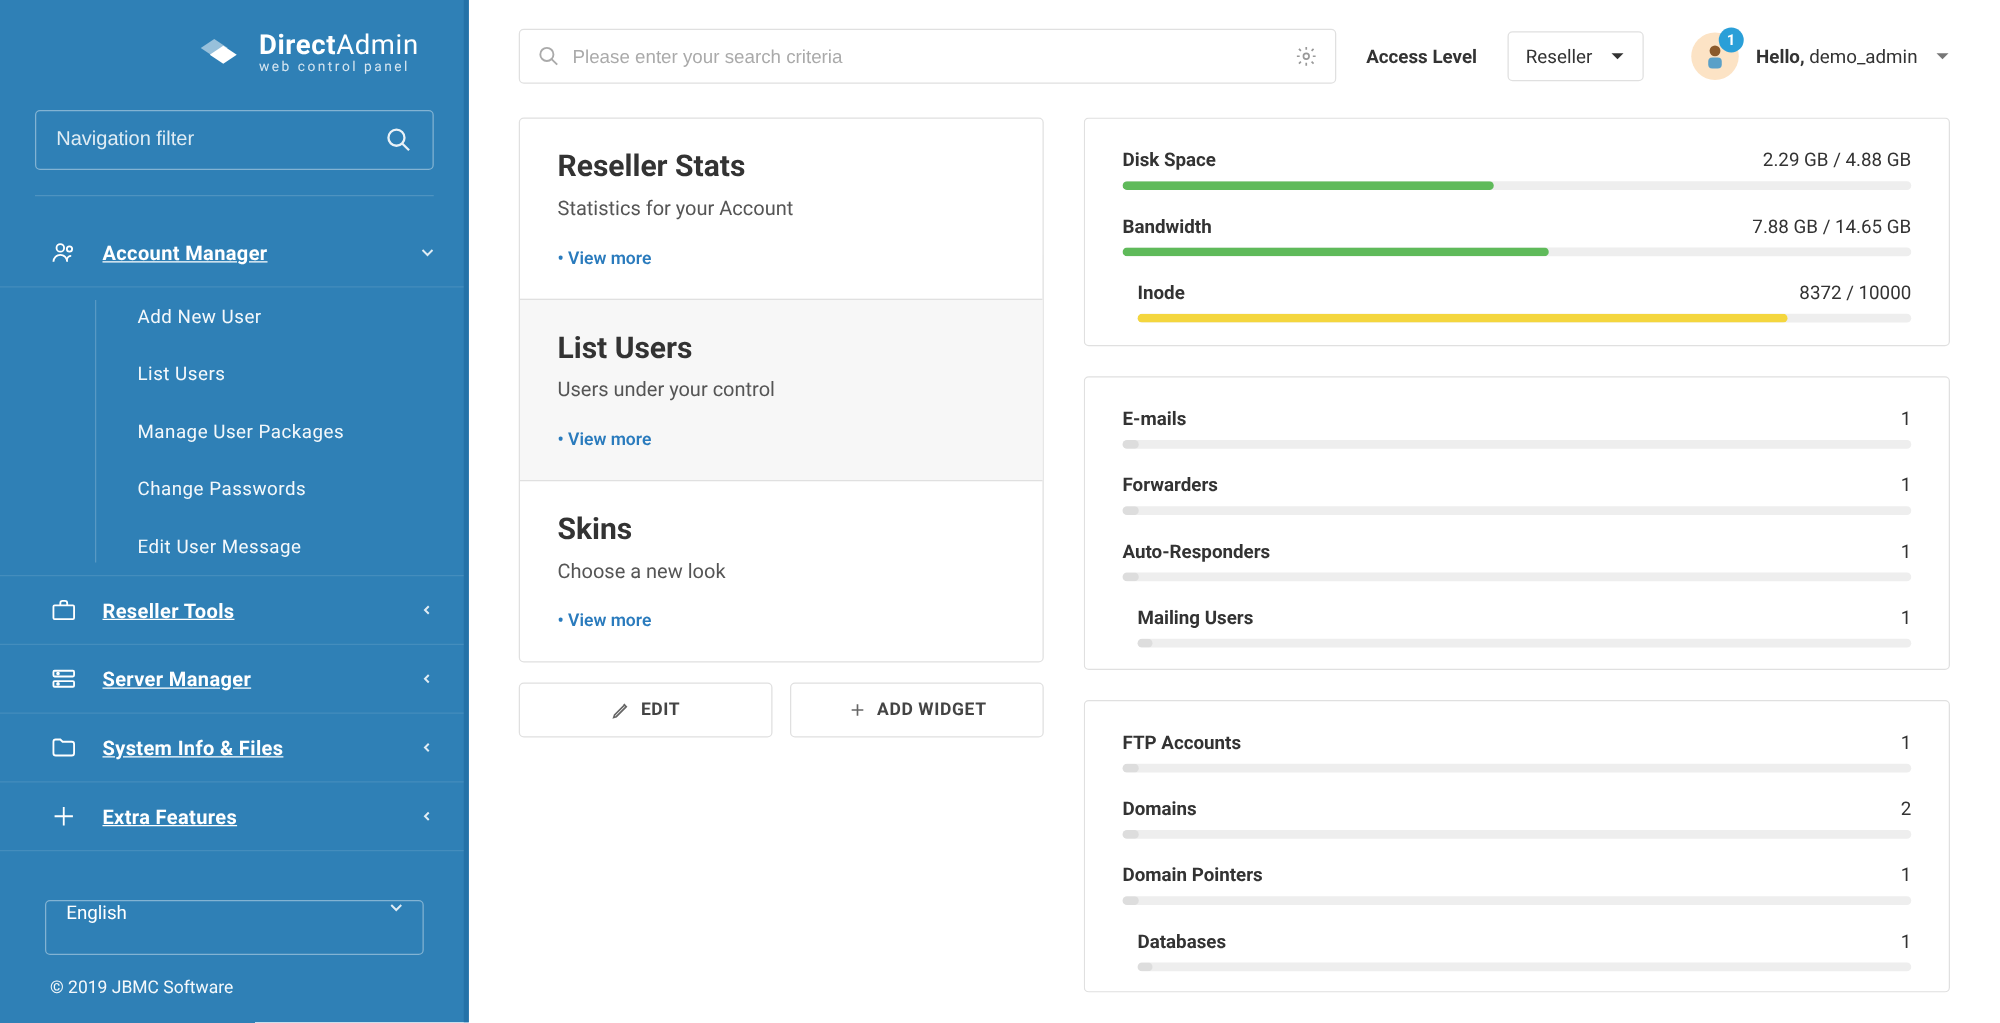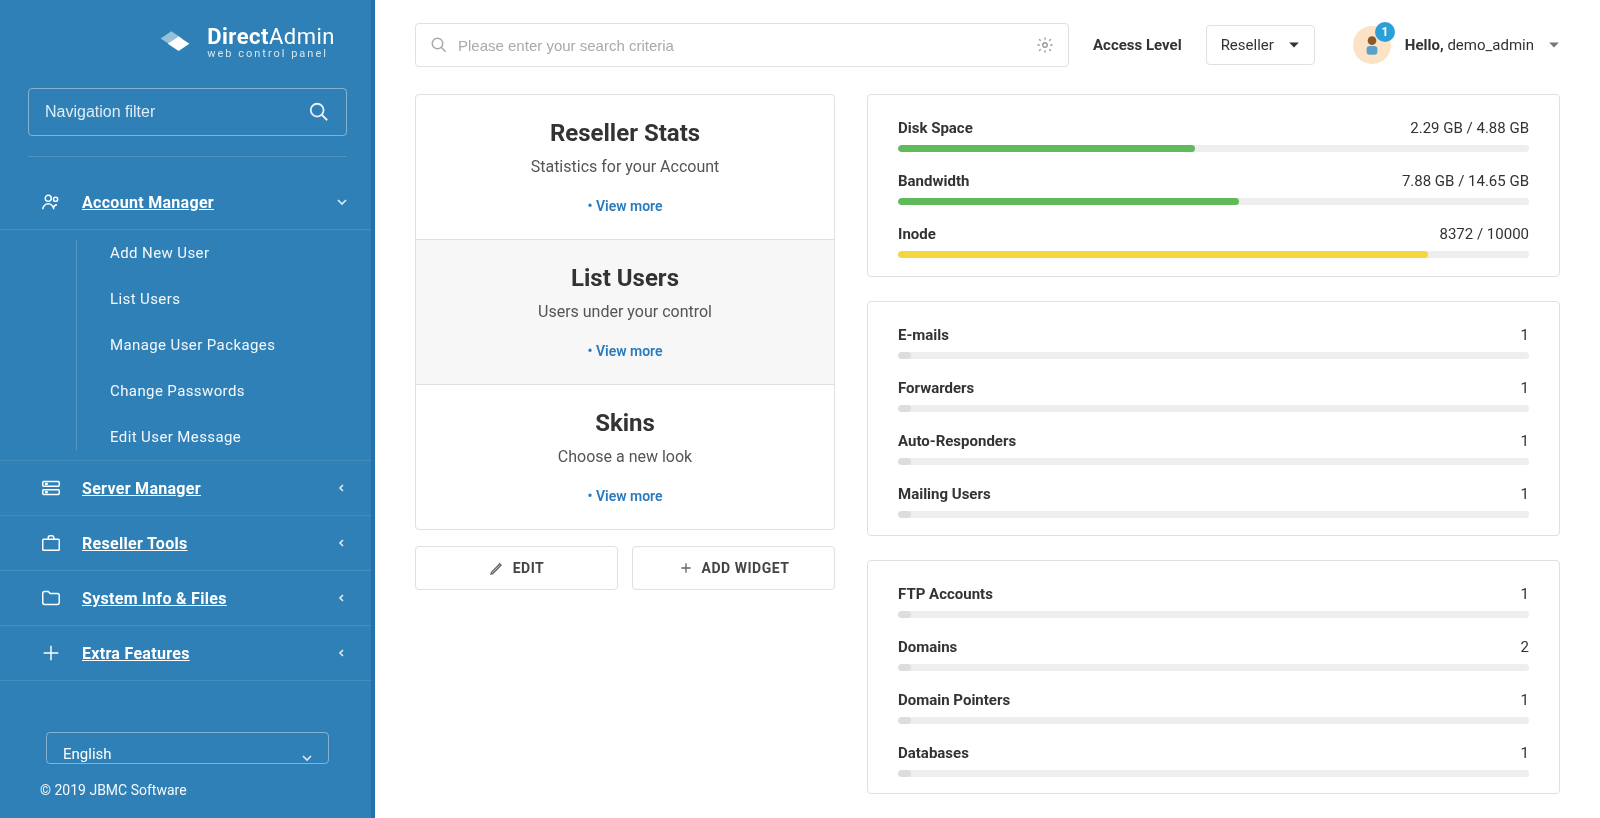--- a/index.html
+++ b/index.html
@@ -22,21 +22,21 @@
 
 .nav { margin-top: 18px; flex: 1; overflow-y: auto; }
 .nav-group { padding: 16px 28px 16px 40px; display: flex; align-items: center; gap: 20px; cursor: pointer; font-weight: 700; font-size: 16px; letter-spacing: 0.3px; border-bottom: 1px solid rgba(255,255,255,0.1); text-decoration: underline; }
 .nav-group .nicon { width: 22px; height: 22px; flex-shrink: 0; display:flex; align-items:center; justify-content:center;}
 .nav-group .label { flex: 1; }
 .nav-group .caret { width: 10px; height: 10px; opacity: 0.85; }
 .nav-sub { border-bottom: 1px solid rgba(255,255,255,0.1); position:relative; }
 .nav-sub::before { content:''; position:absolute; left:76px; top:10px; bottom:10px; width:1px; background:rgba(255,255,255,0.2);}
 .nav-sub-item { padding: 14px 28px 14px 110px; font-size: 15px; letter-spacing: 0.4px; cursor: pointer; opacity:0.95;}
 
-.lang-box { margin: 18px 46px; border: 1px solid rgba(255,255,255,0.4); border-radius: 4px; height: 32px; display: flex; align-items: flex-end; padding: 0 16px; cursor: pointer; }
+.lang-box { margin: 18px 36px; border: 1px solid rgba(255,255,255,0.4); border-radius: 4px; height: 44px; display: flex; align-items: flex-start; padding: 0 16px; cursor: pointer; }
 .lang-box .label { flex: 1; font-size: 15px; }
 .lang-box .caret { width:10px; height:10px; opacity:0.85;}
 .copyright { padding: 0 40px 20px 40px; font-size: 14px; opacity: 0.95; }
 
 
 .main { flex: 1; display: flex; flex-direction: column; }
 .topbar { height: 70px; display: flex; align-items: center; padding: 20px 40px 0 40px; gap: 24px; }
 .search-box { flex: 1; border: 1px solid #e0e0e0; border-radius: 4px; height: 44px; display: flex; align-items: center; padding: 0 14px; gap: 10px; }
 .search-box .sicon { width:18px; height:18px; color:#999; }
 .search-box input { flex:1; border:none; outline:none; font-size:15px; color:#8b5cf6;}
@@ -46,34 +46,34 @@
 .access-select { border:1px solid #e0e0e0; border-radius:4px; height:40px; padding: 0 14px; display:flex; align-items:center; gap:14px; cursor:pointer; font-size:15px;}
 .avatar-wrap { position:relative; display:flex; align-items:center; gap:14px; cursor:pointer; margin-left:14px;}
 .avatar { width:38px; height:38px; border-radius:50%; background:#fce3c5; display:flex; align-items:center; justify-content:center; position:relative;}
 .avatar-badge { position:absolute; top:-4px; right:-4px; width:20px; height:20px; background:#2a9fd8; color:#fff; font-size:12px; font-weight:700; border-radius:50%; display:flex; align-items:center; justify-content:center;}
 .greeting { font-size:15px; }
 .greeting b { font-weight:700;text-align:center; }
 
 .content { flex:1; padding: 24px 40px; display:flex; gap:32px; overflow:hidden;}
 .col-left { width: 420px; display:flex; flex-direction:column; }
 .widgets { border:1px solid #e0e0e0; border-radius:4px; }
-.widget { padding: 24px 30px; text-align: center; }
+.widget { padding: 24px 30px; }
 .widget + .widget { border-top:1px solid #e0e0e0; }
 .widget.sel { background:#f7f7f7; }
 .widget h2 { font-size:24px; font-weight:700; color:#333; margin-bottom:10px;}
 .widget p { font-size:16px; color:#555; margin-bottom:20px;}
 .widget .more { color:#2a7bbd; font-size:14px; font-weight:600; cursor:pointer;}
 .widget .more::before { content:'• '; }
 .widget-buttons { display:flex; gap:14px; margin-top:16px;}
 .wbtn { flex:1; border:1px solid #e0e0e0; border-radius:4px; height:44px; display:flex; align-items:center; justify-content:center; gap:8px; font-size:14px; font-weight:700; letter-spacing:0.5px; color:#444; cursor:pointer;}
 
 .col-right { flex:1; display:flex; flex-direction:column; gap:24px; overflow:hidden;}
 .panel { border:1px solid #e0e0e0; border-radius:4px; padding: 24px 30px; overflow:hidden;}
 .stat-row { margin-bottom:20px; }
-.stat-row:last-child { margin-bottom:0; }
+.stat-row:last-child { margin-bottom:0;margin-left:12px; }
 .stat-head { display:flex; justify-content:space-between; font-size:15px; margin-bottom:8px; color:#333;}
 .stat-head .name { font-weight:700; }
 .bar { height:7px; background:#eee; border-radius:4px; overflow:hidden;}
 .bar .fill { height:100%; border-radius:4px;}
 .fill.green { background:#5fba5a; }
 .fill.yellow { background:#f4d63e; }
 .fill.gray { background:#ddd; width:3%;}
 
 svg { display:block; }
 </style>
@@ -125,40 +125,40 @@
         <div class="nav-sub-item">Add New User</div>
         <div class="nav-sub-item">List Users</div>
         <div class="nav-sub-item">Manage User Packages</div>
         <div class="nav-sub-item">Change Passwords</div>
         <div class="nav-sub-item">Edit User Message</div>
       </div>
 
       <div class="nav-group">
         <span class="nicon">
             <svg viewBox="0 0 24 24" width="22" height="22" fill="none" stroke="#fff" stroke-width="1.6">
+              <rect x="3" y="8" width="18" height="12" rx="1"></rect>
+              <path d="M9 8V6a2 2 0 0 1 2-2h2a2 2 0 0 1 2 2v2"></path>
+            </svg>
+          </span>
+        <span class="label">Reseller Tools</span>
+        <svg class="caret" viewBox="0 0 10 10">
+            <path d="M6 2 L3 5 L6 8" fill="none" stroke="#fff" stroke-width="1.6"></path>
+          </svg>
+      </div>
+
+      <div class="nav-group">
+        <span class="nicon">
+            <svg viewBox="0 0 24 24" width="22" height="22" fill="none" stroke="#fff" stroke-width="1.6">
               <rect x="3" y="5" width="18" height="5" rx="1"></rect>
               <rect x="3" y="14" width="18" height="5" rx="1"></rect>
               <circle cx="7" cy="7.5" r="0.8" fill="#fff"></circle>
               <circle cx="7" cy="16.5" r="0.8" fill="#fff"></circle>
             </svg>
           </span>
         <span class="label">Server Manager</span>
-        <svg class="caret" viewBox="0 0 10 10">
-            <path d="M6 2 L3 5 L6 8" fill="none" stroke="#fff" stroke-width="1.6"></path>
-          </svg>
-      </div>
-
-      <div class="nav-group">
-        <span class="nicon">
-            <svg viewBox="0 0 24 24" width="22" height="22" fill="none" stroke="#fff" stroke-width="1.6">
-              <rect x="3" y="8" width="18" height="12" rx="1"></rect>
-              <path d="M9 8V6a2 2 0 0 1 2-2h2a2 2 0 0 1 2 2v2"></path>
-            </svg>
-          </span>
-        <span class="label">Reseller Tools</span>
         <svg class="caret" viewBox="0 0 10 10">
             <path d="M6 2 L3 5 L6 8" fill="none" stroke="#fff" stroke-width="1.6"></path>
           </svg>
       </div>
 
       <div class="nav-group">
         <span class="nicon">
             <svg viewBox="0 0 24 24" width="22" height="22" fill="none" stroke="#fff" stroke-width="1.6">
               <path d="M3 7a2 2 0 0 1 2-2h4l2 2h8a2 2 0 0 1 2 2v8a2 2 0 0 1-2 2H5a2 2 0 0 1-2-2V7z"></path>
             </svg>

